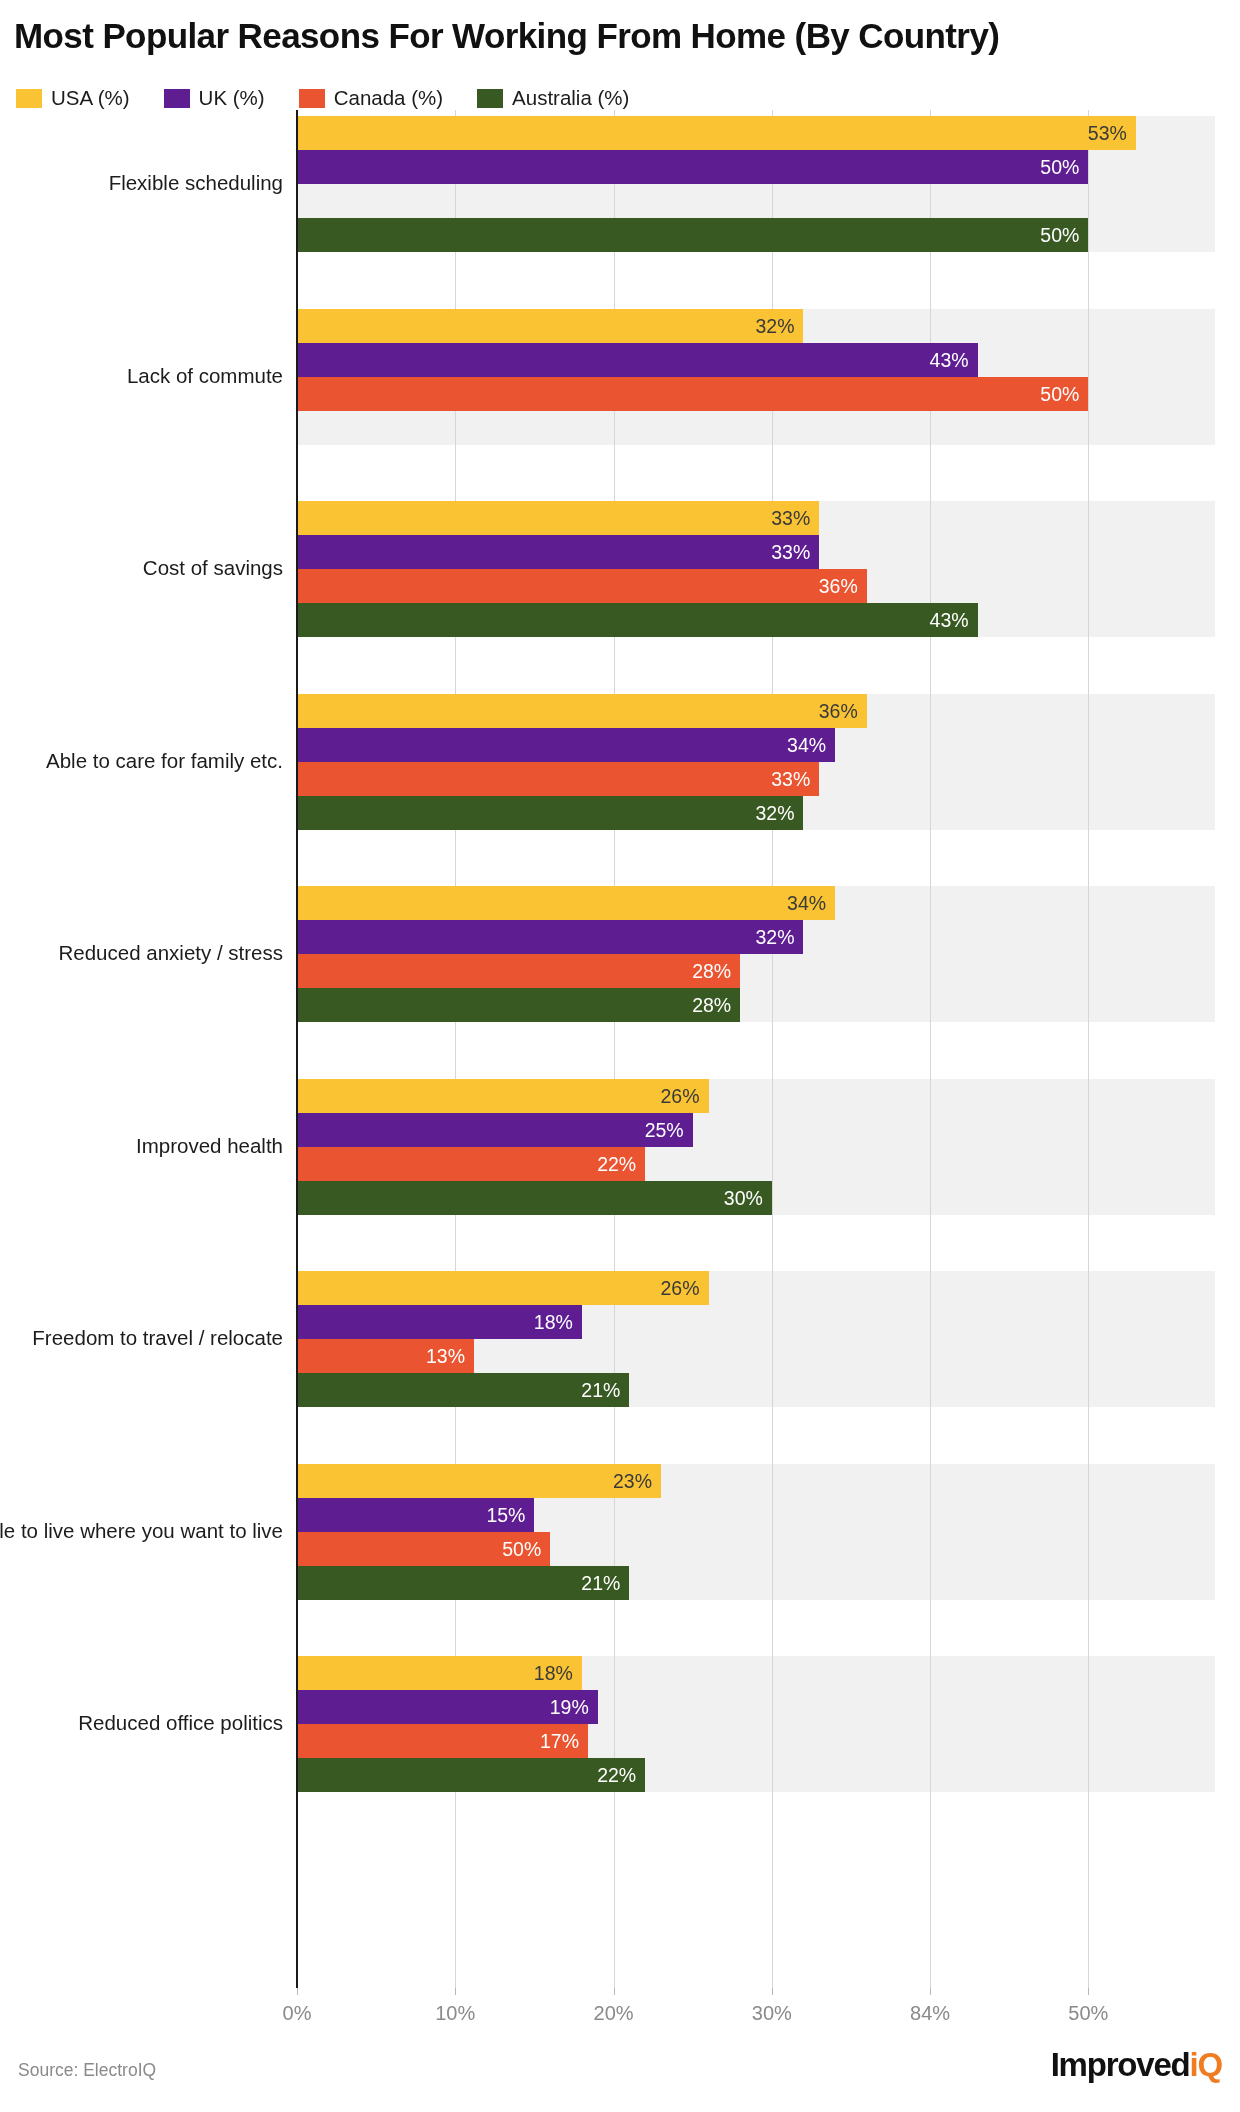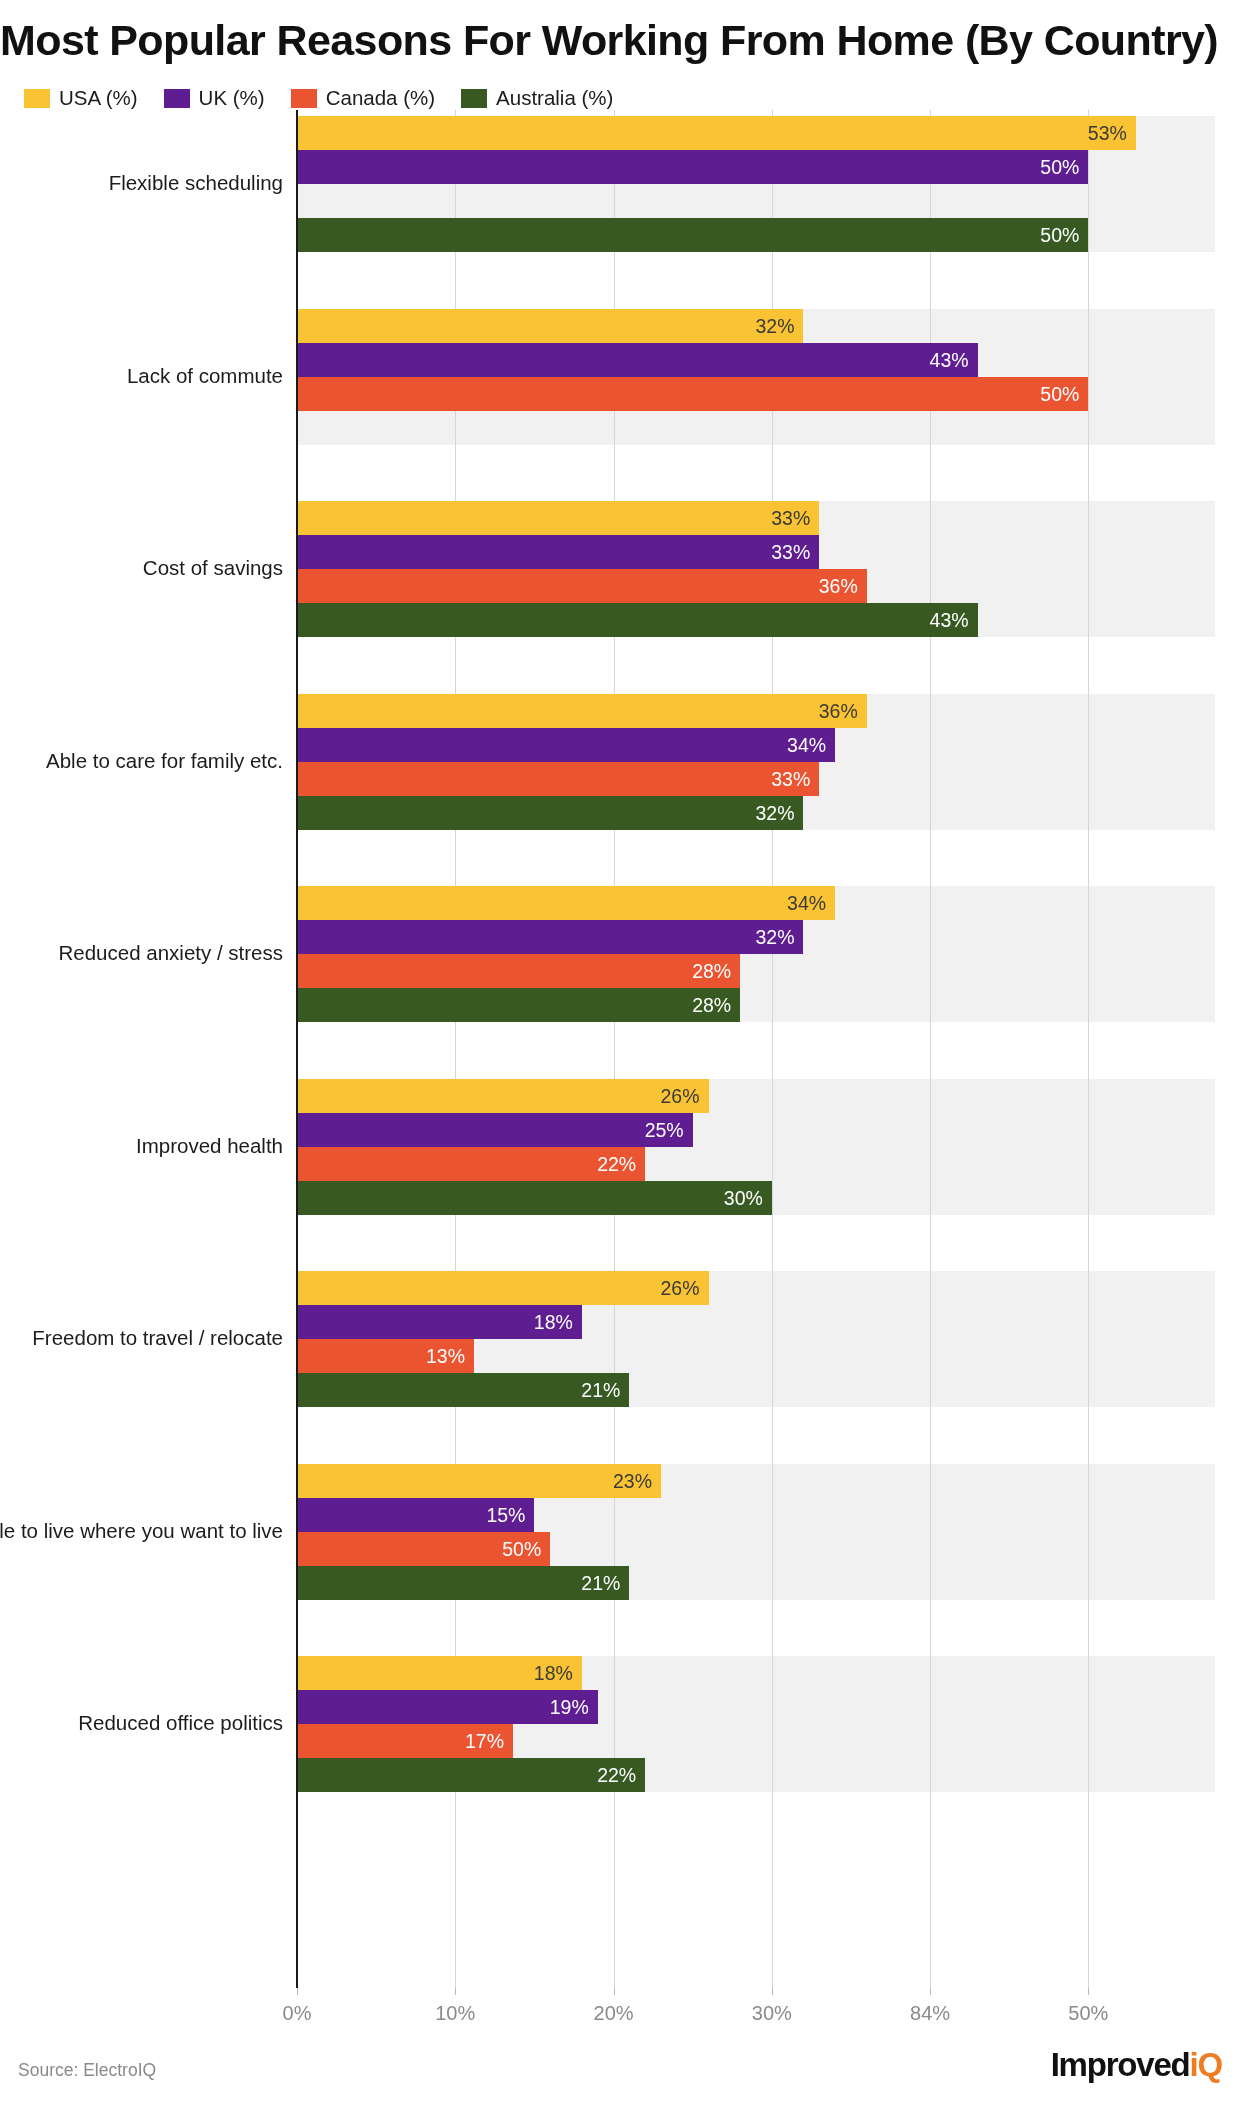--- a/index.html
+++ b/index.html
@@ -7,36 +7,36 @@
     width: 1240px; height: 2112px;
     background: #ffffff;
     font-family: "Liberation Sans", sans-serif;
     overflow: hidden;
   }
   #page { position: relative; width: 1240px; height: 2112px; background: #fff; }
 
   
   .title {
     position: absolute;
-    left: 0; top: 16px;
+    left: 14px; top: 16px;
     width: 1215px;
-    font-size: 43px;
+    font-size: 35px;
     font-weight: 700;
     letter-spacing: -0.6px;
     color: #111111;
     white-space: nowrap;
   }
 
   
   .legend {
     position: absolute;
-    left: 24px; top: 86px;
+    left: 16px; top: 86px;
     display: flex;
     align-items: center;
-    gap: 0px;
+    gap: 8px;
   }
   .legend-item {
     display: flex;
     align-items: center;
     margin-right: 26px;
   }
   .legend-swatch {
     width: 26px; height: 19px;
     margin-right: 9px;
     flex: 0 0 auto;
@@ -268,21 +268,21 @@
       </div>
       <div class="bar-row" style="top: 1455.5px; width: 332.379px; background: rgb(56, 90, 34);">
         <span class="bar-value inside" style="color: rgb(255, 255, 255);">21%</span>
       </div>
       <div class="bar-row" style="top: 1546px; width: 284.897px; background: rgb(249, 195, 51);">
         <span class="bar-value inside-dark" style="color: rgb(58, 58, 58);">18%</span>
       </div>
       <div class="bar-row" style="top: 1580px; width: 300.724px; background: rgb(95, 29, 146);">
         <span class="bar-value inside" style="color: rgb(255, 255, 255);">19%</span>
       </div>
-      <div class="bar-row" style="top: 1614px; width: 216px; background: rgb(234, 84, 48);">
+      <div class="bar-row" style="top: 1614px; width: 291px; background: rgb(234, 84, 48);">
         <span class="bar-value inside" style="color: rgb(255, 255, 255);">17%</span>
       </div>
       <div class="bar-row" style="top: 1648px; width: 348.207px; background: rgb(56, 90, 34);">
         <span class="bar-value inside" style="color: rgb(255, 255, 255);">22%</span>
       </div>
     </div>
 
   <div class="source">Source: ElectroIQ</div>
 
   <div class="logo">

